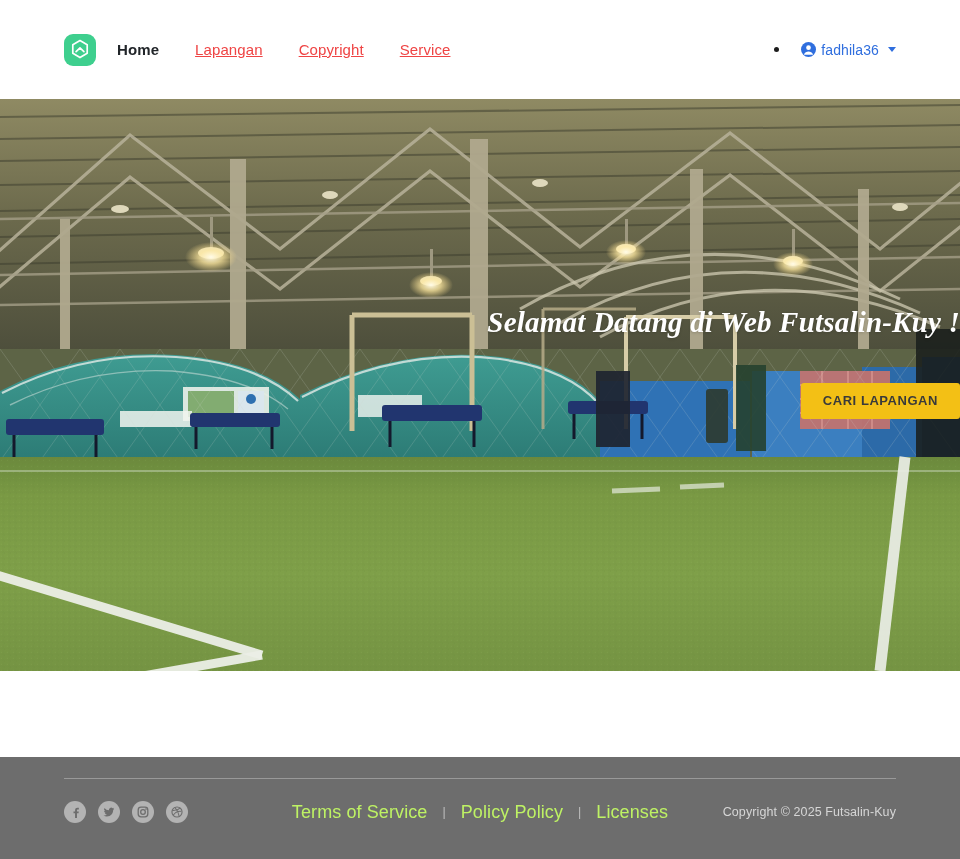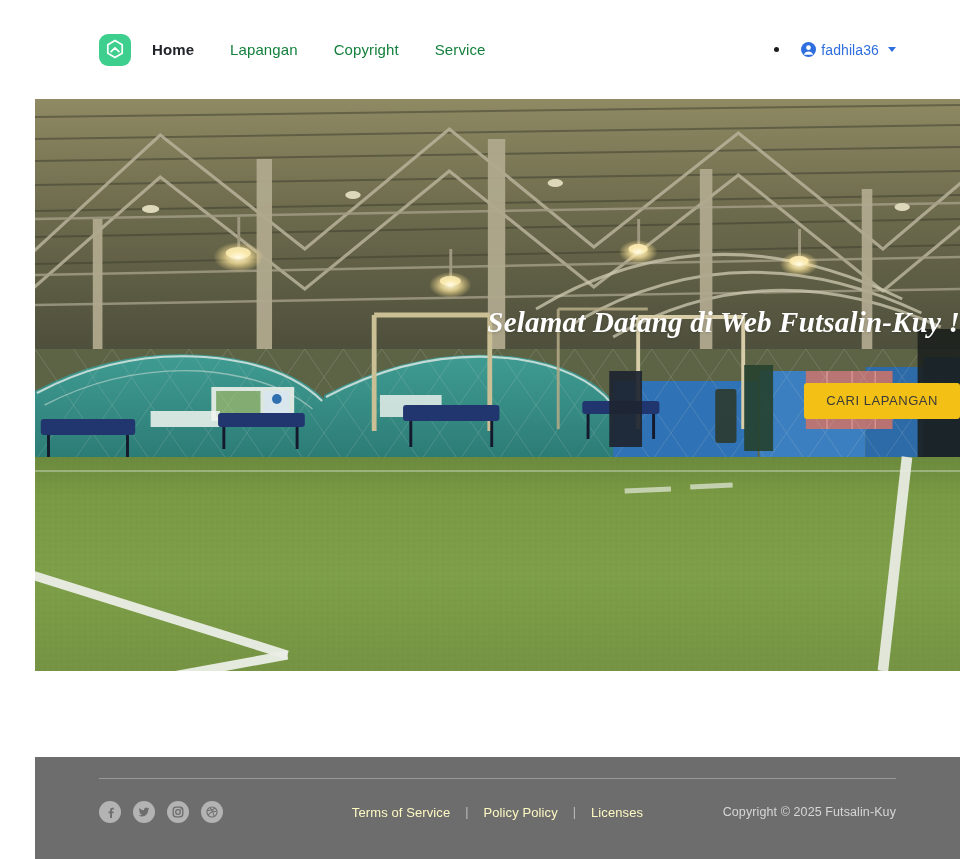--- a/index.html
+++ b/index.html
@@ -18,21 +18,20 @@
     -webkit-font-smoothing: antialiased;
   }
 
   .page {
     width: 960px;
     height: 859px;
     position: relative;
     display: flex;
     flex-direction: column;
     background: #ffffff;
-    padding-left: 35px;
   }
 
   
   .navbar {
     height: 99px;
     background: #ffffff;
     display: flex;
     align-items: center;
     padding: 0 64px 0 64px;
     flex: 0 0 99px;
@@ -74,22 +73,23 @@
     white-space: nowrap;
     letter-spacing: 0.1px;
   }
 
   .nav-link.active {
     color: #212529;
     font-weight: 700;
   }
 
   .nav-link.inactive {
-    color: #15803d;
+    color: #ef4444;
     font-weight: 400;
+    text-decoration: underline;
   }
 
   .nav-right {
     margin-left: auto;
     display: flex;
     align-items: center;
   }
 
   .nav-bullet {
     width: 5px;
@@ -179,20 +179,21 @@
     background: #f3c015;
     color: #3a3a3a;
     border: none;
     border-radius: 3px;
     font-family: "Liberation Sans", sans-serif;
     font-size: 13px;
     letter-spacing: 0.55px;
     padding: 10px 22px 11px 22px;
     cursor: pointer;
     line-height: 15px;
+    font-weight: bold;
   }
 
   
   .spacer {
     flex: 1 1 auto;
     background: #ffffff;
     min-height: 86px;
   }
 
   
@@ -244,22 +245,22 @@
     display: flex;
     align-items: center;
     justify-content: center;
     padding-top: 8px;
     pointer-events: none;
   }
 
   .footer-links-inner { pointer-events: auto; display: flex; align-items: center; }
 
   .footer-link {
-    color: #fef9c3;
-    font-size: 13px;
+    color: #bef264;
+    font-size: 18px;
     text-decoration: none;
     letter-spacing: 0.1px;
   }
 
   .footer-sep {
     color: #bdbdbd;
     font-size: 12.5px;
     margin: 0 15px;
   }
 

